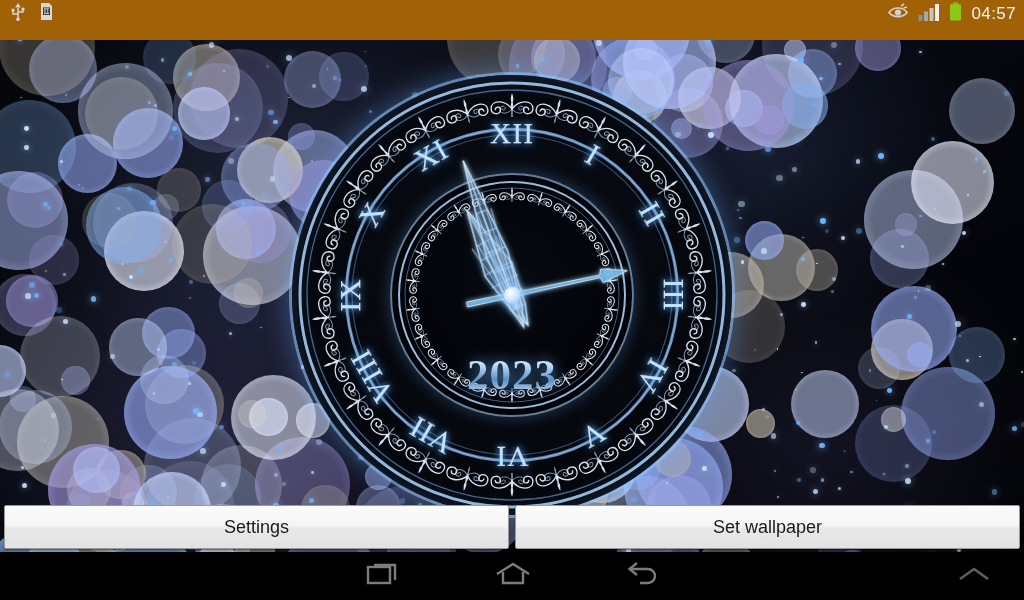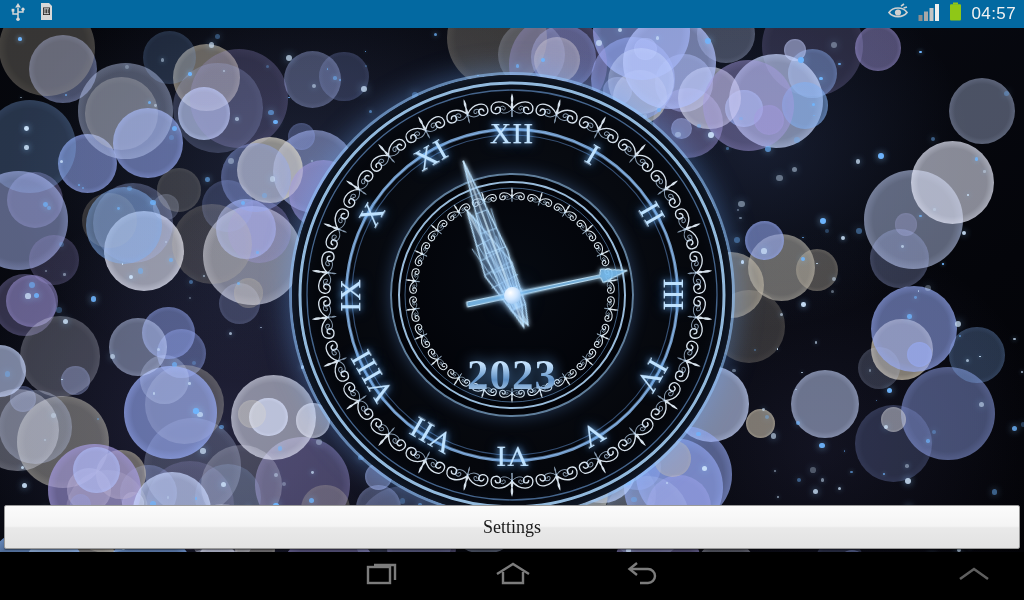--- a/index.html
+++ b/index.html
@@ -1,20 +1,20 @@
 <!DOCTYPE html>
 <html><head>
 <meta charset="utf-8">
 <style>
   html,body{margin:0;padding:0;background:#000;}
   body{width:1024px;height:600px;overflow:hidden;font-family:"Liberation Sans",sans-serif;}
   #screen{position:relative;width:1024px;height:600px;background:#000;overflow:hidden;}
 
   
-  #statusbar{position:absolute;left:0;top:0;width:1024px;height:28px;background:#0369a1;z-index:50;}
+  #statusbar{position:absolute;left:0;top:0;width:1024px;height:40px;background:#a16207;z-index:50;}
   #status-left{position:absolute;left:10px;top:0;height:27px;display:flex;align-items:center;gap:12px;}
   #status-right{position:absolute;right:8px;top:0;height:27px;display:flex;align-items:center;gap:7px;}
   .sicon{display:block;}
   #clock-text{color:#f2f2f2;font-size:17px;letter-spacing:0.4px;font-family:"Liberation Sans",sans-serif;padding-left:2px;}
 
   
   #wallpaper{position:absolute;left:0;top:27px;width:1024px;height:573px;overflow:hidden;
     background:
       radial-gradient(ellipse 420px 300px at 300px 150px, rgba(120,140,215,0.20), rgba(0,0,0,0) 70%),
       radial-gradient(ellipse 380px 340px at 230px 400px, rgba(130,125,210,0.22), rgba(0,0,0,0) 70%),
@@ -58,21 +58,21 @@
   #hub{position:absolute;left:50%;top:50%;width:17px;height:17px;margin:-8.5px 0 0 -8.5px;border-radius:50%;
     background:radial-gradient(circle at 38% 34%,#ffffff 0%,#cfe6ff 45%,#7fb4e8 100%);
     box-shadow:0 0 12px rgba(170,215,255,0.95),0 0 22px rgba(90,160,255,0.6);z-index:6;}
 
   
   #buttonbar{position:absolute;left:0;top:505px;width:1024px;height:44px;display:flex;z-index:40;}
   .btn{flex:1;margin:0 3px;border:1px solid #9a9a9a;border-radius:2px;
     background:linear-gradient(180deg,#fbfbfb 0%,#f4f4f4 48%,#e9e9e9 52%,#e2e2e2 100%);
     display:flex;align-items:center;justify-content:center;
     font-size:18px;color:#1a1a1a;cursor:pointer;
-    box-shadow:0 1px 1px rgba(0,0,0,0.4);font-family:Liberation Serif, serif;}
+    box-shadow:0 1px 1px rgba(0,0,0,0.4);}
   .btn:first-child{margin-left:4px;}
   .btn:last-child{margin-right:4px;}
 
   
   #navbar{position:absolute;left:0;top:552px;width:1024px;height:48px;background:#000;z-index:60;}
   .navbtn{position:absolute;top:0;height:48px;width:110px;display:flex;align-items:center;justify-content:center;cursor:pointer;}
   #nav-recents{left:328px;}
   #nav-home{left:458px;}
   #nav-back{left:588px;}
   #nav-chevron{right:10px;width:80px;}
@@ -860,20 +860,21 @@
               <path d="M-2.5,46 L-1.2,-90 L-7,-92 L0,-118 L7,-92 L1.2,-90 L2.5,46 Z" fill="rgba(120,190,240,0.75)" stroke="rgba(200,235,255,0.95)" stroke-width="1"></path>
             </g>
           </svg>
       </div>
       <div id="hub"></div>
     </div>
   </div>
 
   <div id="buttonbar">
     <div class="btn">Settings</div>
+    <div class="btn">Set wallpaper</div>
   </div>
 
   <div id="navbar">
     <div class="navbtn" id="nav-recents">
       <span>
         <svg width="34" height="30" viewBox="0 0 34 30">
           <rect x="2" y="8" width="22" height="16" fill="none" stroke="#7c7c7c" stroke-width="2.4"></rect>
           <path d="M8 6 H29 V21" fill="none" stroke="#7c7c7c" stroke-width="2.4"></path>
         </svg>
       </span>

